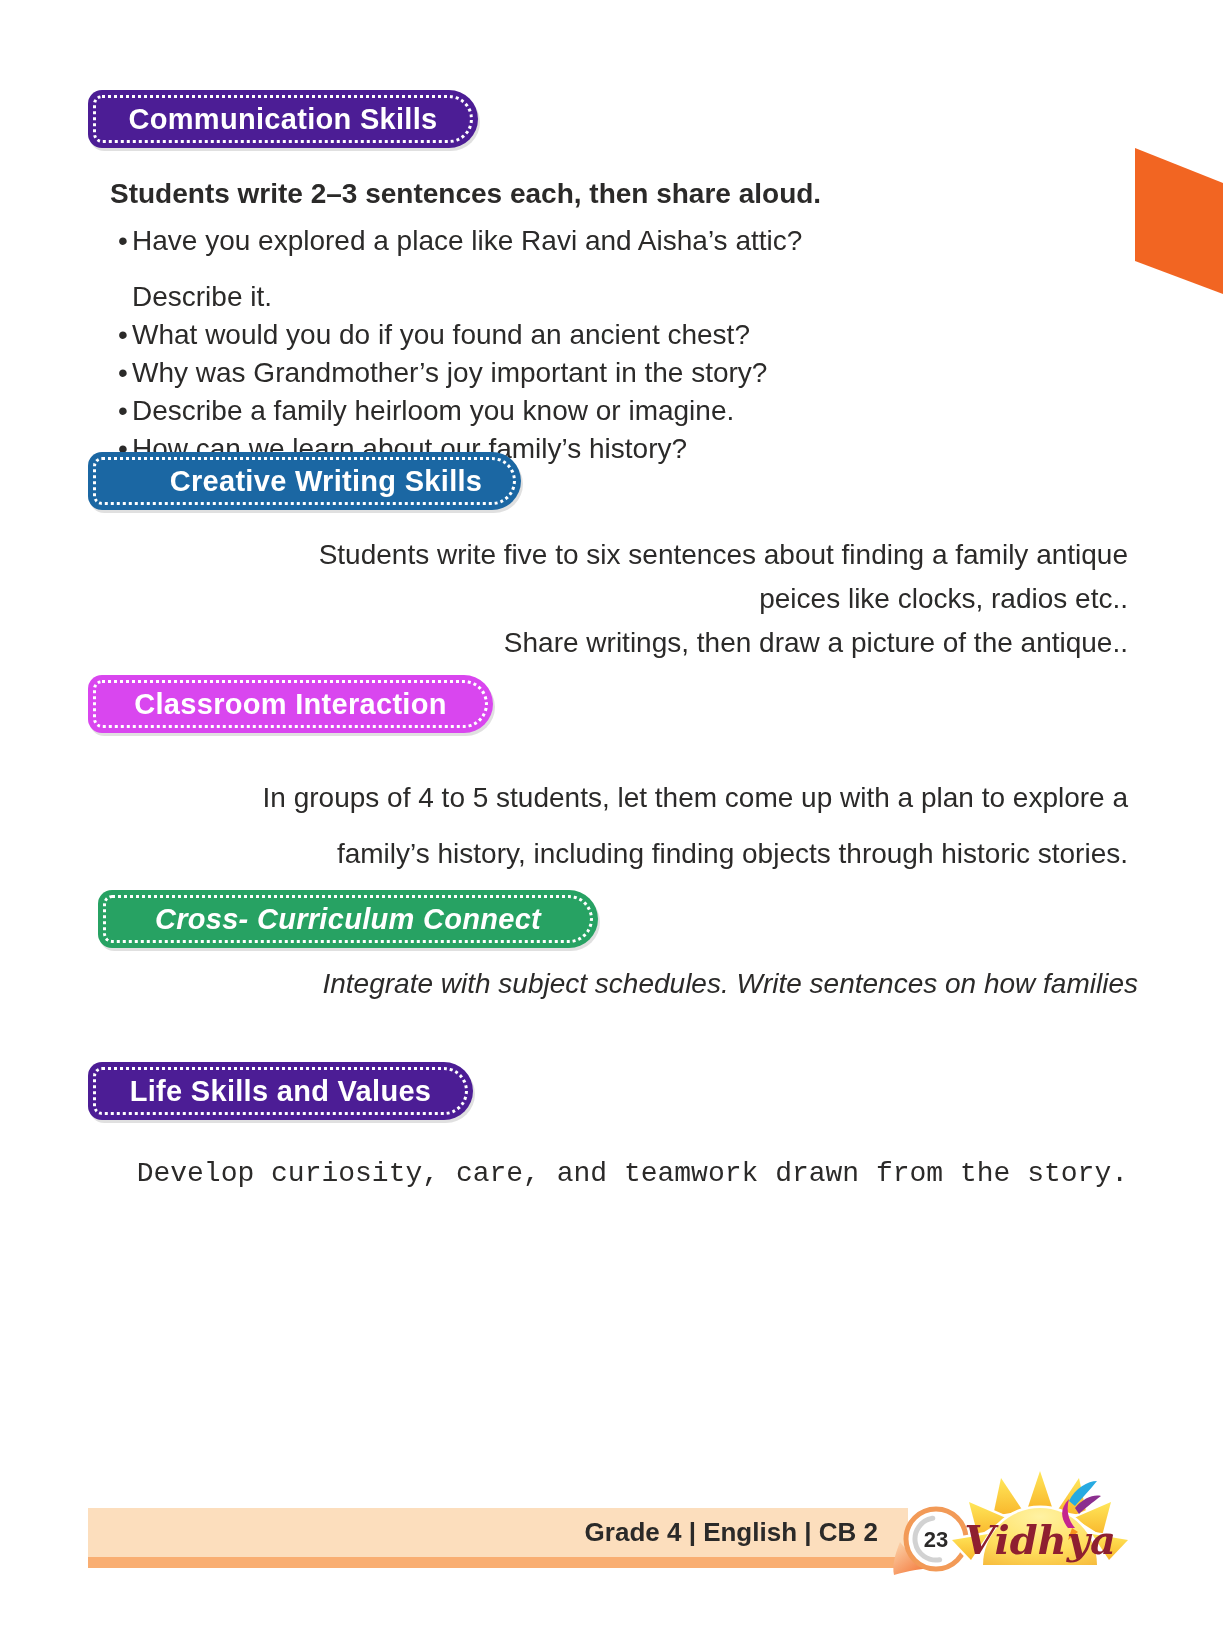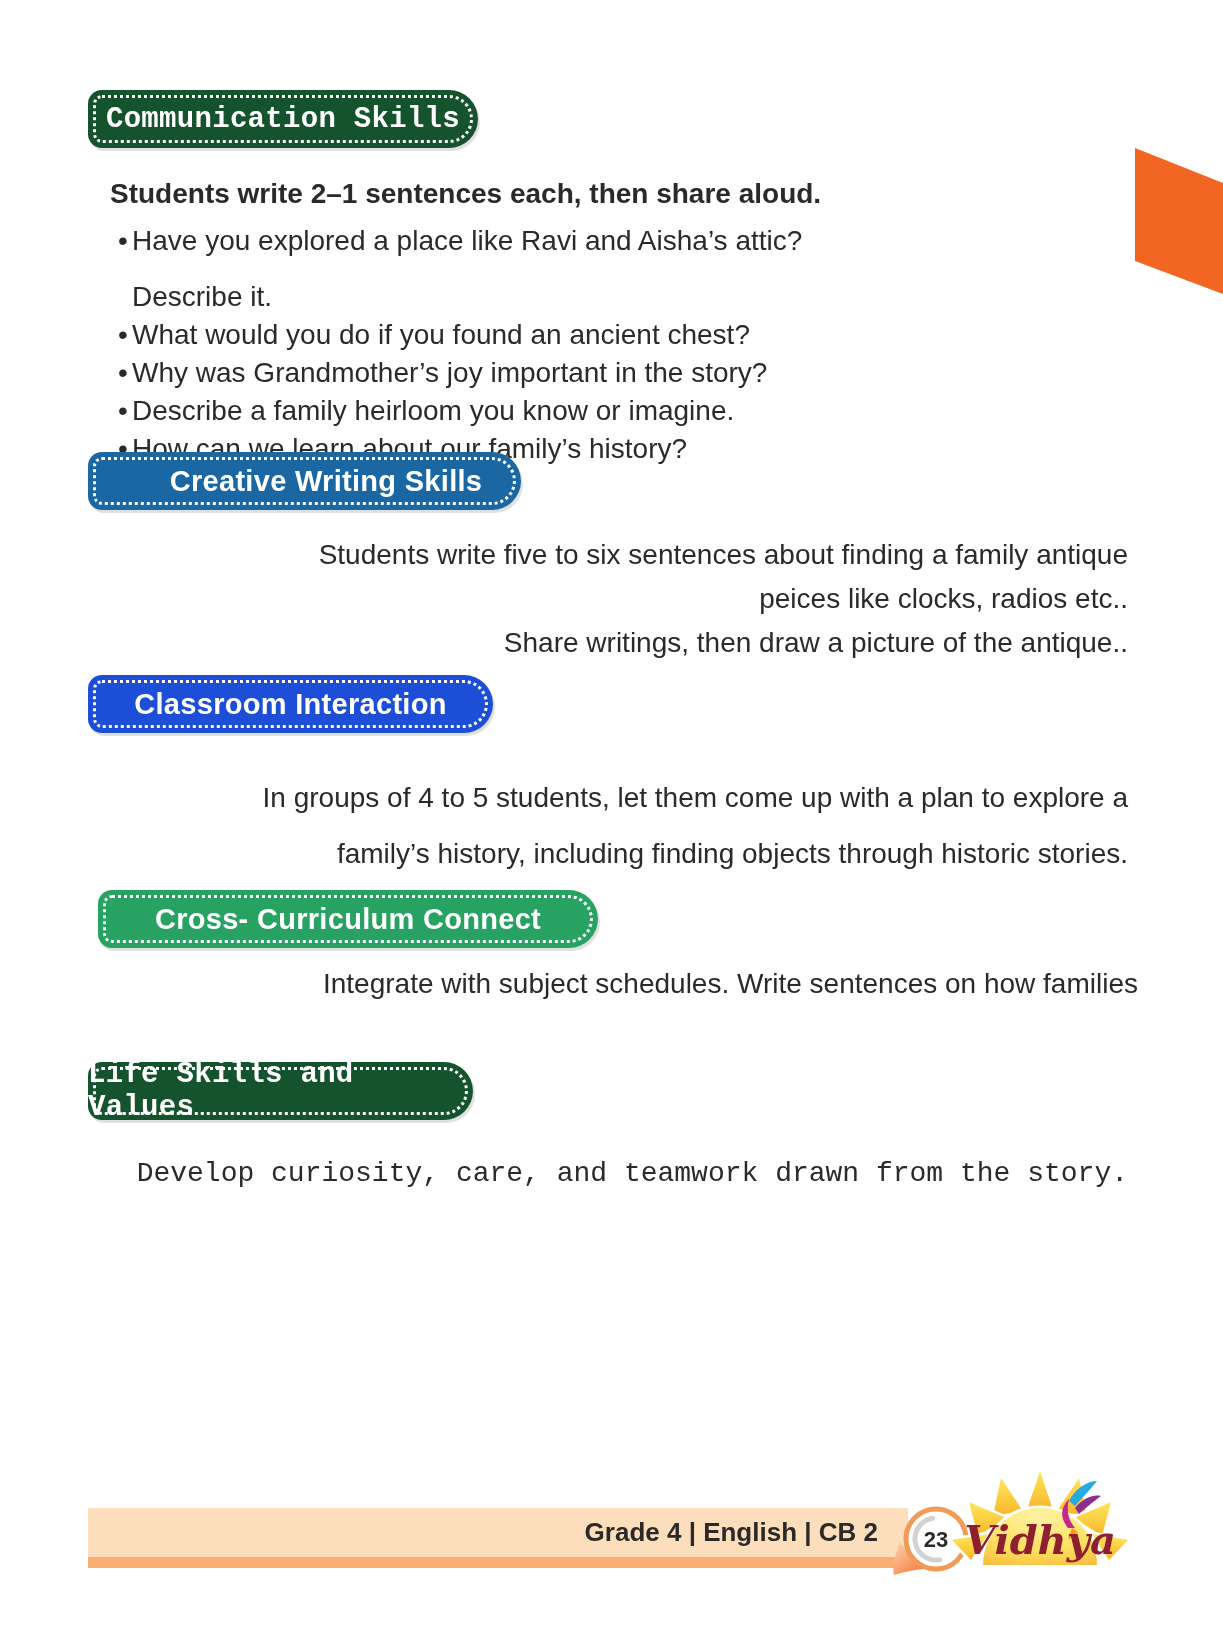--- a/index.html
+++ b/index.html
@@ -5,36 +5,36 @@
   html,body{margin:0;padding:0;background:#fff;}
   .page{
     position:relative;width:1223px;height:1625px;margin:0 auto;background:#ffffff;
     font-family:"Liberation Sans", sans-serif;color:#2B2A29;overflow:hidden;
   }
   .corner{position:absolute;left:1135px;top:147px;}
   section{position:absolute;width:1040px;}
   .sec-comm{top:90px;left:88px;}
   .sec-creative{top:452px;left:88px;}
   .sec-class{top:675px;left:88px;}
-  .sec-cross{top:890px;left:98px;}
+  .sec-cross{top:890px;left:98px;font-style:italic;}
   .sec-life{top:1062px;left:88px;}
 
   .badge{
     position:relative;height:58px;border-radius:14px 29px 29px 14px;
     display:flex;align-items:center;justify-content:center;
     box-shadow:2px 3px 0 rgba(0,0,0,0.12);
   }
   .badge::before{
     content:"";position:absolute;inset:5px;border:3px dotted #ffffff;
     border-radius:9px 24px 24px 9px;pointer-events:none;
   }
   .badge-label{color:#fff;font-weight:bold;font-size:29px;letter-spacing:0.3px;}
-  .bg-red{background:#14532d;font-family:Liberation Mono, monospace;}
+  .bg-red{background:#4c1d95;}
   .bg-blue{background:#1B67A3;padding-left:43px;}
-  .bg-cyan{background:#1d4ed8;}
+  .bg-cyan{background:#d946ef;}
   .bg-green{background:#27A263;}
 
   .intro{margin:30px 0 0 22px;font-weight:bold;font-size:28px;line-height:32px;}
   .bullets{list-style:none;margin:12px 0 0 0;padding:0;}
   .bullets li{display:flex;}
   .dot{width:44px;padding-left:30px;box-sizing:border-box;font-size:28px;line-height:38px;}
   .btext{flex:1;}
   .bline{display:block;font-size:28px;line-height:38px;}
   .bline.cont{margin-top:18px;}
 
@@ -64,21 +64,21 @@
 <div class="page">
 
   <svg class="corner" width="88" height="148" viewBox="0 0 88 148">
     <polygon points="0,1 88,36 88,147 0,114" fill="#F26522"></polygon>
   </svg>
 
   <section class="sec-comm">
     <div class="badge bg-red" style="width:390px">
       <span class="badge-label">Communication Skills</span>
     </div>
-    <p class="intro">Students write 2–1 sentences each, then share aloud.</p>
+    <p class="intro">Students write 2–3 sentences each, then share aloud.</p>
     <ul class="bullets">
       <li>
         <span class="dot">•</span>
         <span class="btext">
           <span class="bline">Have you explored a place like Ravi and Aisha’s attic?</span>
           <span class="bline cont">Describe it.</span>
         </span>
       </li>
       <li>
         <span class="dot">•</span>

